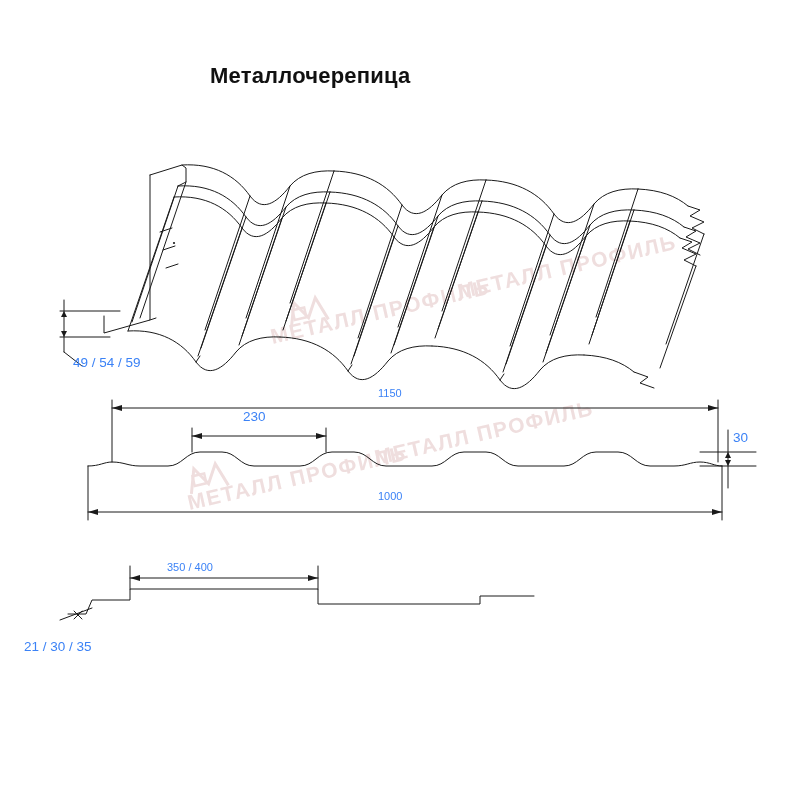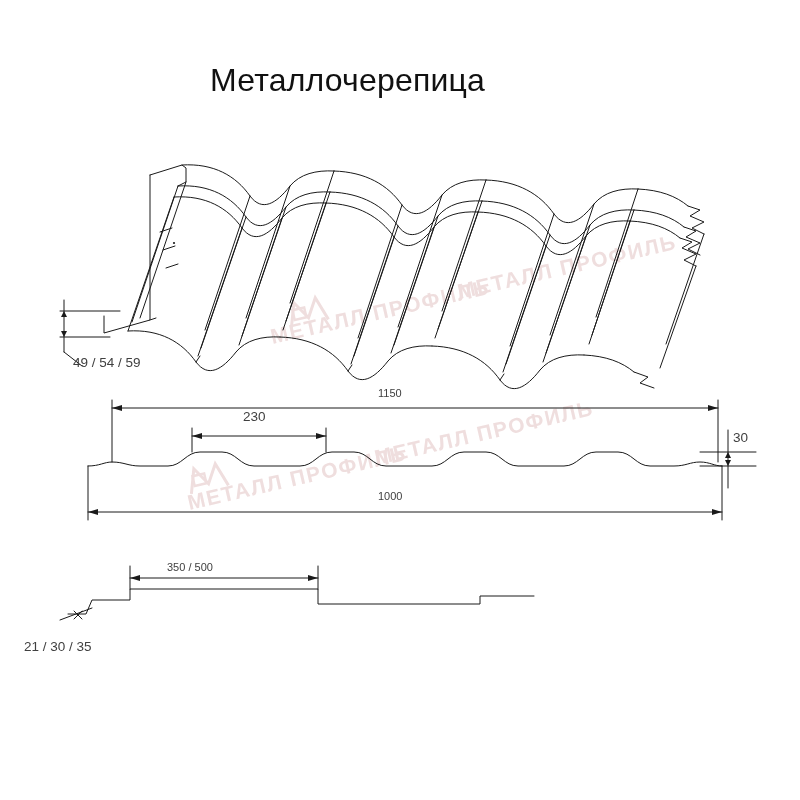--- a/index.html
+++ b/index.html
@@ -21,36 +21,36 @@
     width: 800px;
     height: 800px;
   }
   .title-block {
     position: absolute;
     left: 210px;
     top: 64px;
     width: 560px;
   }
   .title-main {
-    font-size: 32px;
-    font-weight: normal;
+    font-size: 22px;
+    font-weight: bold;
     letter-spacing: 0.2px;
     line-height: 1.05;
     color: #111111;
   }
   .title-sub {
     font-size: 15px;
     font-weight: normal;
     margin-top: 9px;
     color: #111111;
   }
   .dim-label {
     position: absolute;
     font-size: 13.5px;
-    color: #404040;
+    color: #3b82f6;
     white-space: nowrap;
   }
   .dim-label.big {
     font-size: 11px;
     text-align: right;
   }
   svg.drawing {
     position: absolute;
     left: 0;
     top: 0;
@@ -288,16 +288,16 @@
       </g>
 
     </g>
   </svg>
 
   <div class="dim-label" style="left:73px; top:355px;">49 / 54 / 59</div>
   <div class="dim-label big" style="left:378px; top:387px;">1150</div>
   <div class="dim-label" style="left:243px; top:409px;">230</div>
   <div class="dim-label" style="left:733px; top:430px;">30</div>
   <div class="dim-label big" style="left:378px; top:490px;">1000</div>
-  <div class="dim-label big" style="left:167px; top:561px;">350 / 500</div>
+  <div class="dim-label big" style="left:167px; top:561px;">350 / 400</div>
   <div class="dim-label" style="left:24px; top:639px;">21 / 30 / 35</div>
 
 </div>
 
 </body></html>

